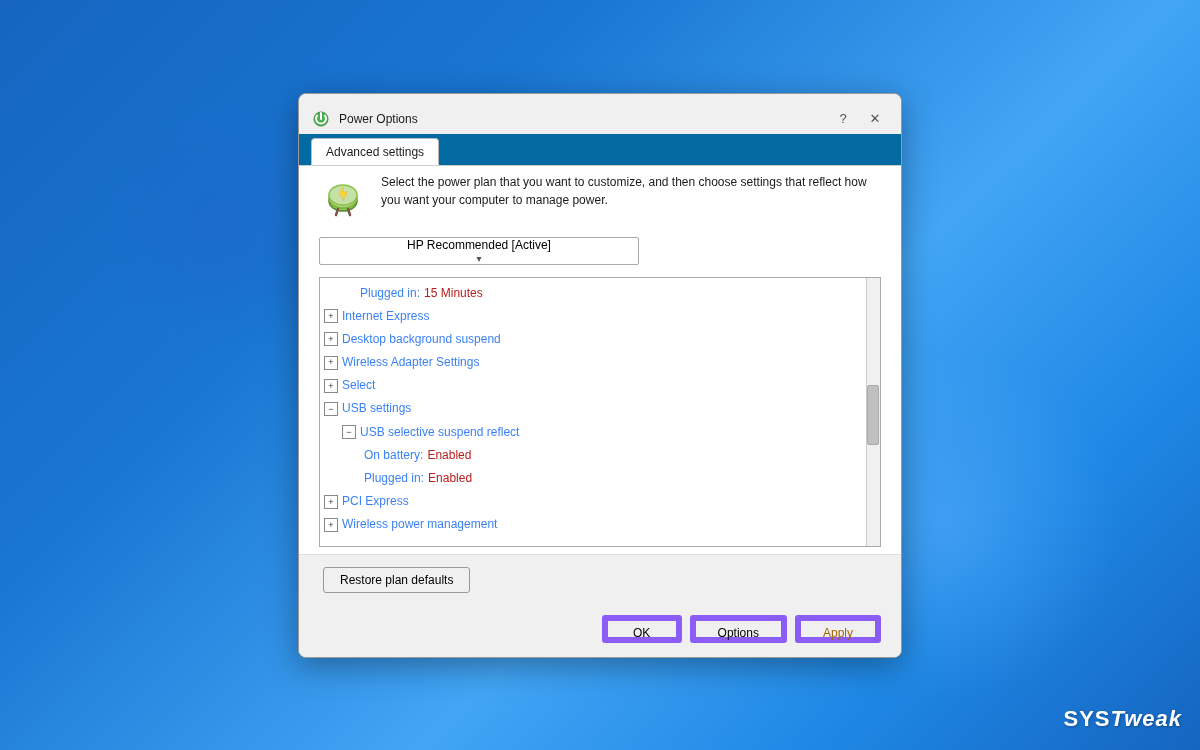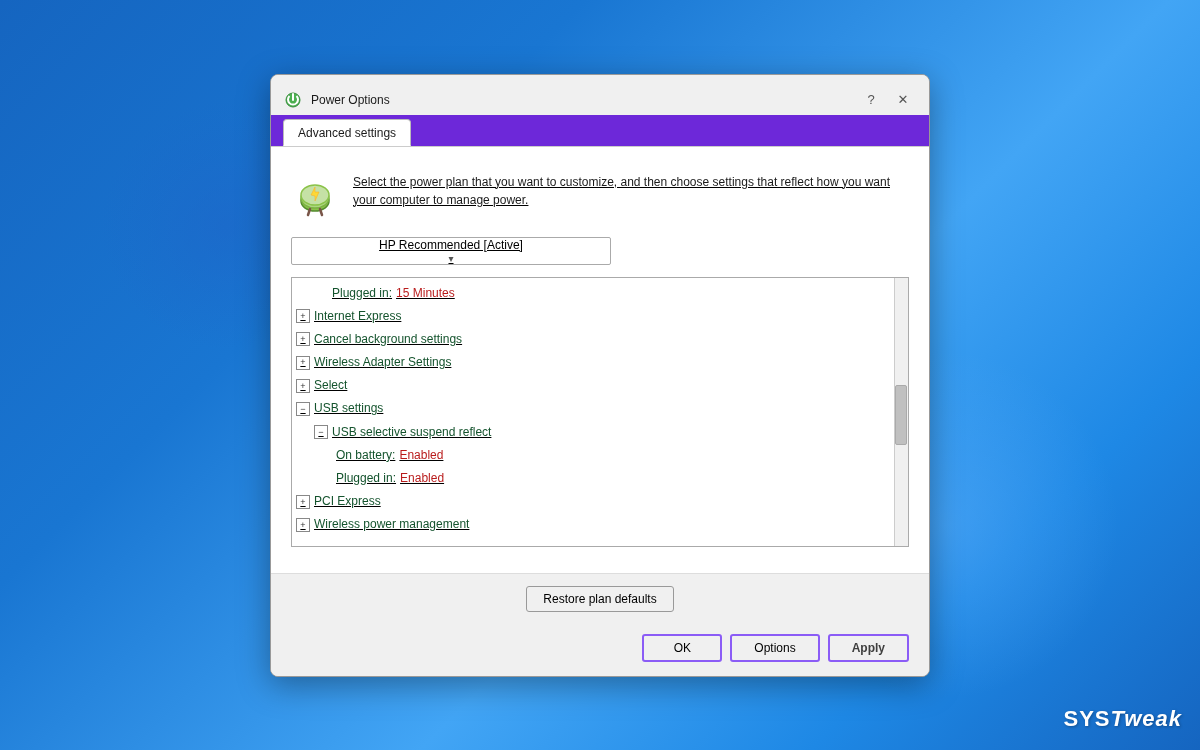--- a/index.html
+++ b/index.html
@@ -46,21 +46,21 @@
       font-weight: bold;
       letter-spacing: 1px;
       text-shadow: 1px 1px 3px rgba(0,0,0,0.3);
     }
     .watermark span.tweak {
       font-style: italic;
     }
 
     
     .dialog {
-      width: 660px;
+      width: 604px;
       background: #f0f0f0;
       border: 1px solid #999;
       border-radius: 8px;
       box-shadow: 0 8px 32px rgba(0,0,0,0.35);
       overflow: hidden;
       position: relative;
       z-index: 10;
     }
 
     
@@ -109,21 +109,21 @@
       display: flex;
       align-items: center;
       justify-content: center;
       font-size: 13px;
       color: #555;
       border-radius: 4px;
     }
 
     
     .tab-bar {
-      background: #6d28d9;
+      background: #0369a1;
       padding: 0 12px;
       border-bottom: 1px solid #ccc;
       display: flex;
     }
 
     .tab {
       padding: 6px 14px 5px;
       font-size: 12px;
       color: #1a1a1a;
       border: 1px solid #bbb;
@@ -139,22 +139,21 @@
       background: #ffffff;
       border-color: #bbb;
       border-bottom: 1px solid #ffffff;
       z-index: 1;
       position: relative;
     }
 
     
     .content {
       background: #ffffff;
-      padding: 26px 20px;
-      text-decoration: underline;
+      padding: 7px 20px;
     }
 
     
     .desc-area {
       display: flex;
       align-items: flex-start;
       gap: 14px;
       margin-bottom: 16px;
     }
 
@@ -235,21 +234,21 @@
       align-items: center;
       justify-content: center;
       font-size: 9px;
       color: #333;
       cursor: pointer;
       margin-right: 4px;
       flex-shrink: 0;
     }
 
     .tree-label {
-      color: #14532d;
+      color: #3b82f6;
     }
 
     .tree-value-blue {
       color: #b91c1c;
       margin-left: 4px;
     }
 
     
     .scrollbar-track {
       position: absolute;
@@ -268,23 +267,23 @@
       width: 12px;
       height: 60px;
       background: #c0c0c0;
       border: 1px solid #aaa;
       border-radius: 2px;
     }
 
     
     .restore-area {
       background: #f0f0f0;
-      padding: 12px 36px;
-      display: flex;
-      justify-content: center;
+      padding: 12px 24px;
+      display: flex;
+      justify-content: flex-start;
       border-top: 1px solid #ddd;
     }
 
     .restore-btn {
       padding: 4px 16px;
       font-size: 12px;
       background: #f0f0f0;
       border: 1px solid #999;
       cursor: pointer;
       border-radius: 3px;
@@ -296,30 +295,29 @@
       padding: 10px 20px 14px;
       display: flex;
       justify-content: flex-end;
       gap: 8px;
     }
 
     .action-btn {
       padding: 5px 22px;
       font-size: 12px;
       background: #f0f0f0;
-      border: 2px solid #8b5cf6;
+      border: 6px solid #8b5cf6;
       cursor: pointer;
       border-radius: 3px;
       height: 28px;
       min-width: 80px;
     }
     .action-btn.disabled {
-      color: #404040;
+      color: #a16207;
       cursor: default;
-      font-weight: bold;
     }
 
     
     .power-svg {
       width: 48px;
       height: 48px;
     }
   </style>
 </head>
 <body>
@@ -386,21 +384,21 @@
 
         <div class="tree-item">
           <span class="indent" style="width:4px;"></span>
           <span class="expand-btn">+</span>
           <span class="tree-label">Internet Express</span>
         </div>
 
         <div class="tree-item">
           <span class="indent" style="width:4px;"></span>
           <span class="expand-btn">+</span>
-          <span class="tree-label">Cancel background settings</span>
+          <span class="tree-label">Desktop background suspend</span>
         </div>
 
         <div class="tree-item">
           <span class="indent" style="width:4px;"></span>
           <span class="expand-btn">+</span>
           <span class="tree-label">Wireless Adapter Settings</span>
         </div>
 
         <div class="tree-item">
           <span class="indent" style="width:4px;"></span>

